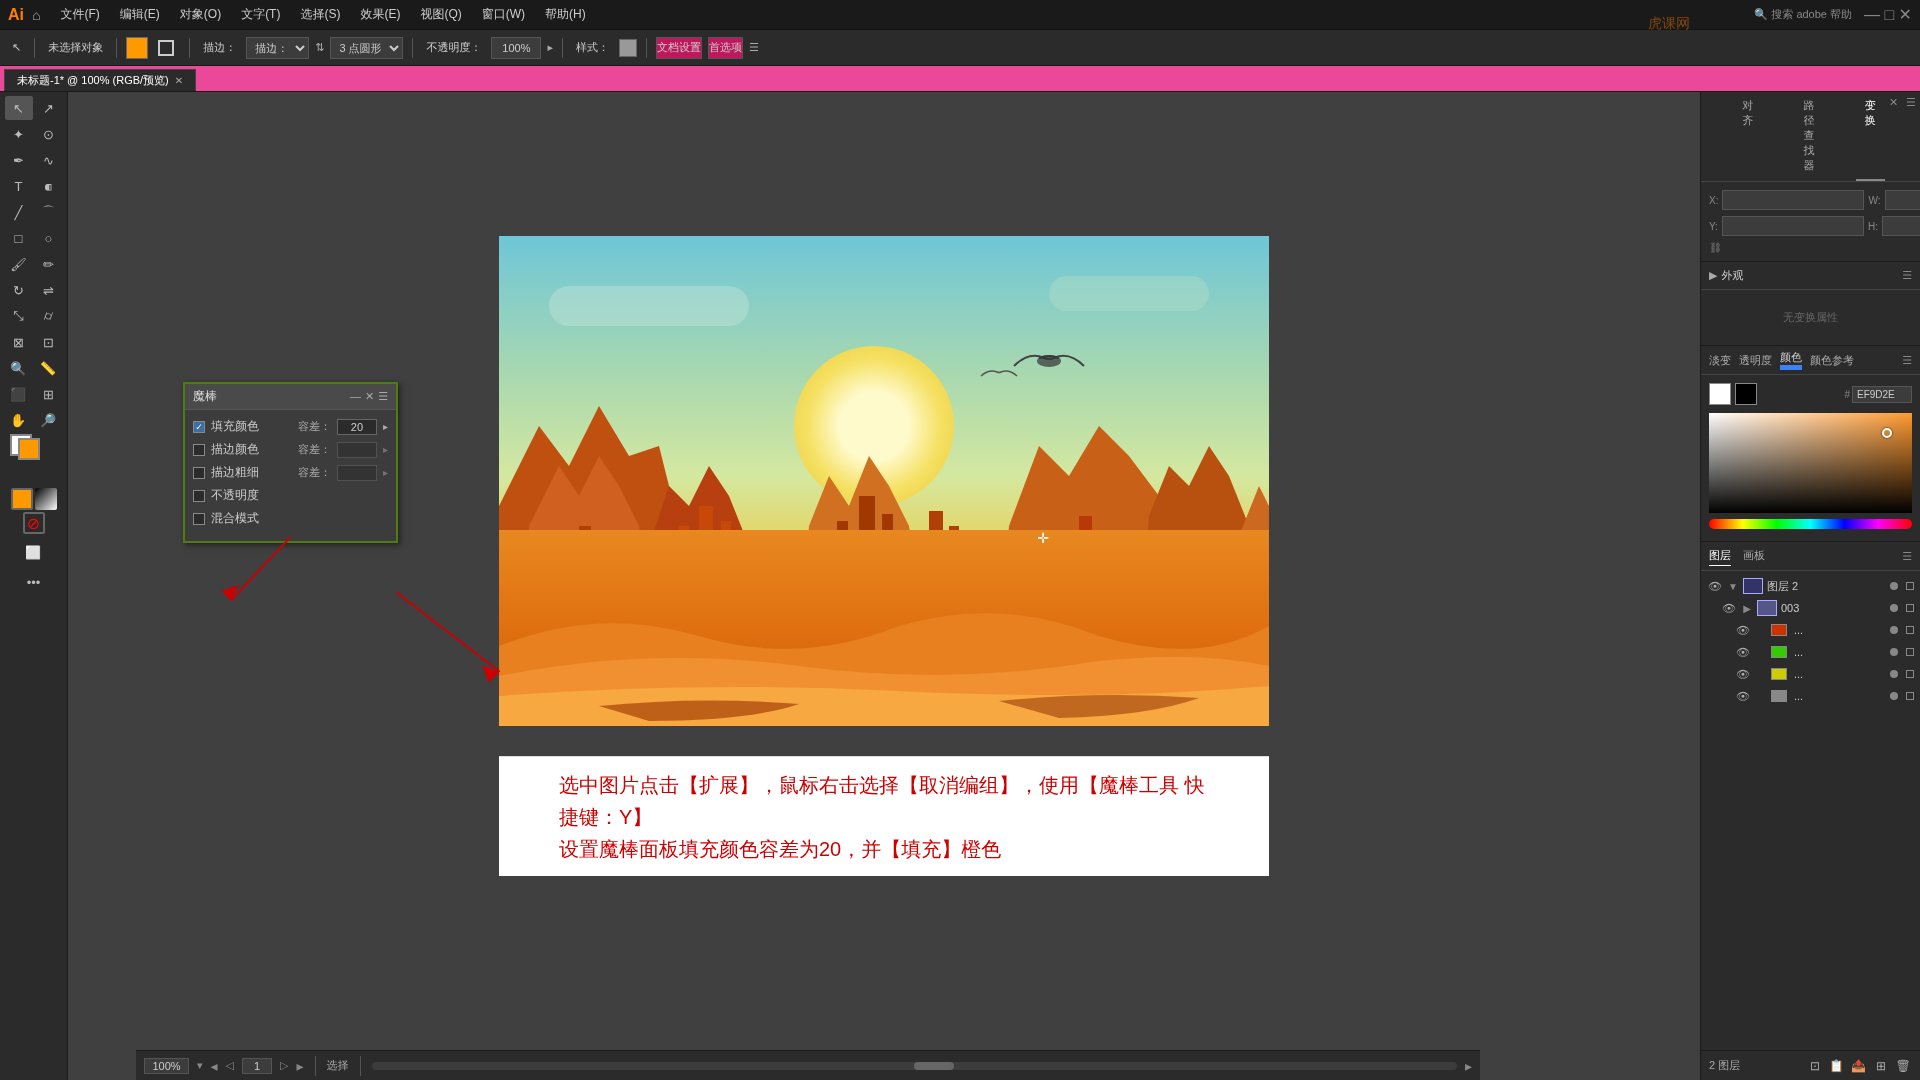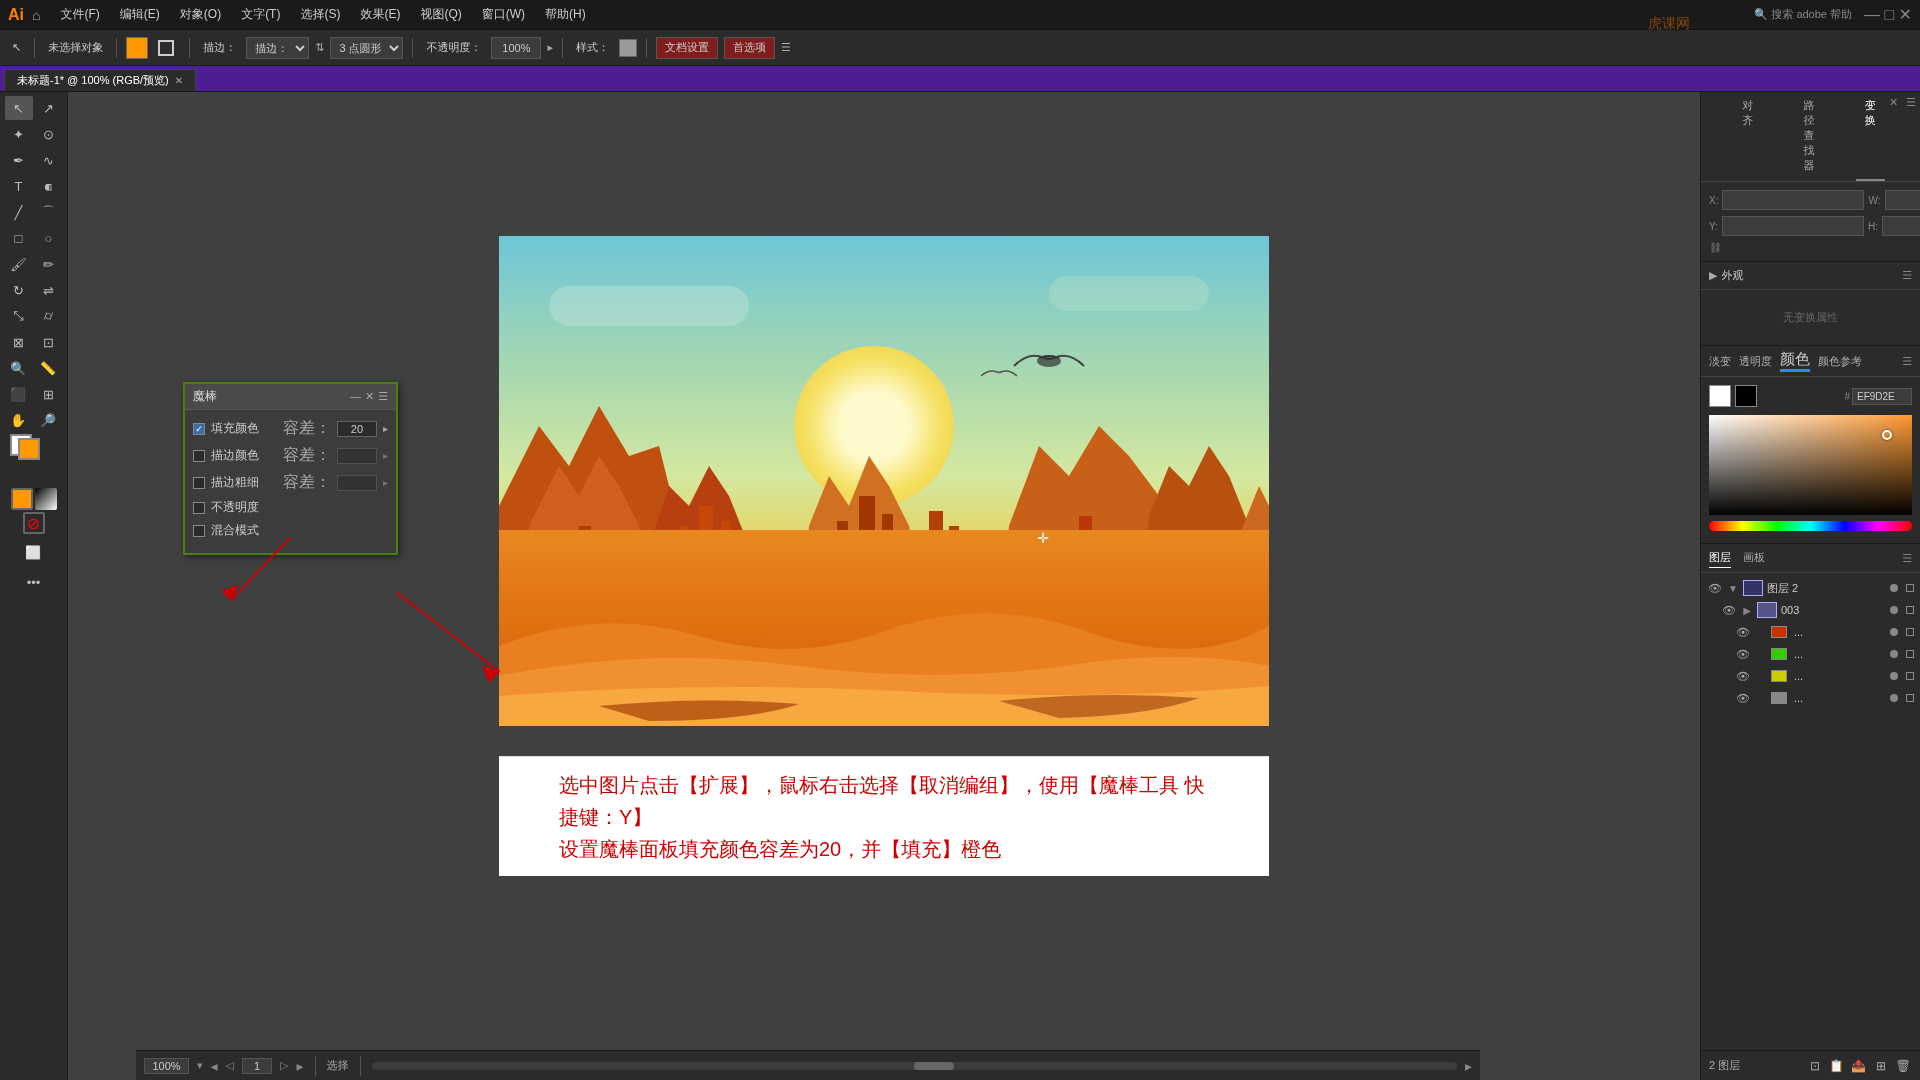--- a/index.html
+++ b/index.html
@@ -71,24 +71,24 @@
       background: #3c3c3c;
       border: 1px solid #555;
       color: #ccc;
       padding: 2px 4px;
       font-size: 11px;
       height: 22px;
       width: 50px;
       text-align: center;
     }
     .toolbar-btn {
-      background: #7f1d1d;
+      background: #be185d;
       border: 1px solid #555;
       color: #ccc;
-      padding: 2px 8px;
+      padding: 2px 0;
       font-size: 11px;
       height: 22px;
       cursor: pointer;
     }
     .color-swatch-orange {
       width: 22px;
       height: 22px;
       background: #f90;
       border: 1px solid #666;
     }
@@ -96,21 +96,21 @@
       width: 22px;
       height: 22px;
       background: transparent;
       border: 2px solid #ccc;
     }
     .sep { width: 1px; height: 20px; background: #555; margin: 0 3px; }
 
     
     .tab-bar {
       height: 26px;
-      background: #4c1d95;
+      background: #ec4899;
       display: flex;
       align-items: flex-end;
       padding: 0 4px;
       border-bottom: 1px solid #1a1a1a;
     }
     .tab {
       height: 22px;
       background: #555;
       border: 1px solid #444;
       border-bottom: none;
@@ -310,21 +310,21 @@
       color: #fff;
       font-size: 9px;
     }
     .panel-label {
       color: #ccc;
       font-size: 12px;
       flex: 1;
     }
     .panel-value {
       color: #aaa;
-      font-size: 16px;
+      font-size: 11px;
     }
     .panel-input {
       width: 40px;
       background: #2b2b2b;
       border: 1px solid #666;
       color: #ccc;
       font-size: 11px;
       padding: 1px 3px;
       text-align: center;
     }
@@ -901,21 +901,21 @@
         <div style="flex:1"></div>
         <span style="color:#888;font-size:11px">☰</span>
       </div>
       <div class="no-appearance">无变换属性</div>
     </div>
 
     <div class="panel-section">
       <div style="display:flex;align-items:center;padding:4px 8px;border-bottom:1px solid #444;gap:8px">
         <span style="font-size:11px;color:#aaa">淡变</span>
         <span style="font-size:11px;color:#aaa">透明度</span>
-        <span style="font-size:15px;color:#ccc;border-bottom:3px solid #3b82f6">颜色</span>
+        <span style="font-size:11px;color:#ccc;border-bottom:5px solid #3b82f6">颜色</span>
         <span style="font-size:11px;color:#aaa">颜色参考</span>
         <div style="flex:1"></div>
         <span style="color:#888;font-size:11px">☰</span>
       </div>
       <div class="color-panel">
         <div class="color-swatches-row">
           <div class="white-swatch"></div>
           <div class="black-swatch"></div>
           <div style="display:flex;align-items:center;gap:2px;margin-left:auto">
             <span style="color:#888;font-size:10px">#</span>

